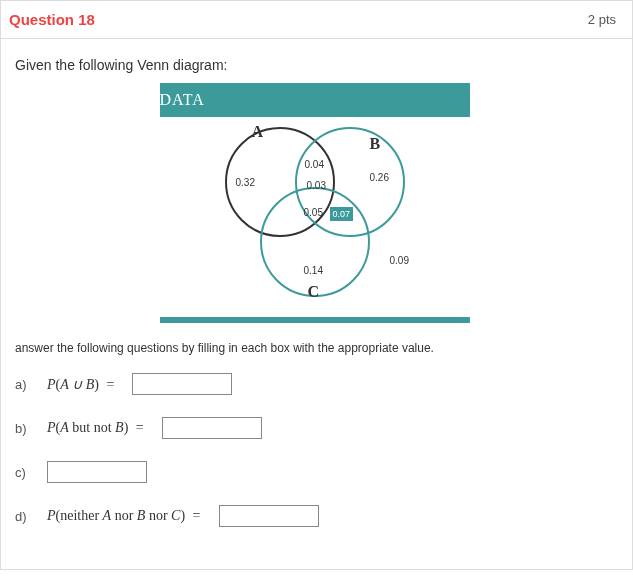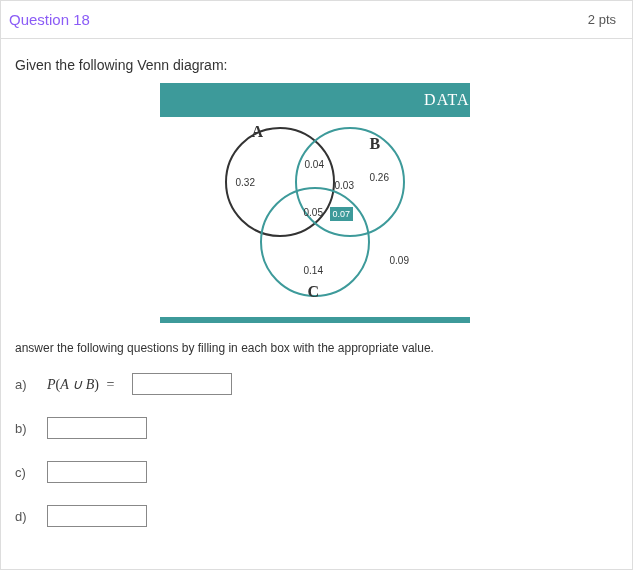--- a/index.html
+++ b/index.html
@@ -15,44 +15,44 @@
     border-top: 1px solid #ddd;
   }
   .q-header {
     display: flex;
     justify-content: space-between;
     align-items: center;
     padding: 10px 16px 10px 8px;
     border-bottom: 1px solid #ddd;
   }
   .q-title {
-    font-weight: 400;
+    font-weight: 700;
     font-size: 15px;
-    color: #8b5cf6;
+    color: #ef4444;
   }
   .q-pts {
     font-size: 13px;
     color: #555;
   }
   .q-body {
     padding: 18px 18px 20px 14px;
     font-size: 14px;
     color: #333;
   }
   .given {
     margin-bottom: 10px;
   }
   .venn-wrap {
     width: 310px;
     margin: 0 auto 18px auto;
   }
   .venn-bar {
     background: #3d9a9a;
     color: #fff;
-    text-align: right;
+    text-align: left;
     height: 34px;
     line-height: 34px;
     font-family: Georgia, "Times New Roman", serif;
     font-size: 16px;
     letter-spacing: 1px;
   }
   .venn-canvas {
     position: relative;
     height: 200px;
     background: #fff;
@@ -76,21 +76,21 @@
   .lblC { left: 148px; top: 166px; font-size: 16px; }
   .vnum {
     position: absolute;
     font-size: 10px;
     font-family: Liberation Sans, sans-serif;
   }
   .nAonly   { left: 76px;  top: 60px; }
   .nBonly   { left: 210px; top: 55px; }
   .nConly   { left: 144px; top: 148px; }
   .nAB      { left: 145px; top: 42px; }
-  .nABC     { left: 147px; top: 63px; margin-left: 28px; }
+  .nABC     { left: 147px; top: 63px; }
   .nAC      { left: 118px; top: 90px; margin-left: 26px; }
   .nBC      { left: 170px; top: 90px; color:#fff; background:#3d9a9a; border-radius:0; padding:2px 3px; font-size:9px;}
   .nOut     { left: 230px; top: 138px; }
   .ans-intro {
     margin: 6px 0 18px 0;
     font-size: 12px;
   }
   .arow {
     display: flex;
     align-items: center;
@@ -168,27 +168,35 @@
       <span class="alabel">a)</span>
       <span class="math">
         <span>P</span><span class="paren">(</span><span>A ∪ B</span><span class="paren">)</span>
         <span class="eq">=</span>
       </span>
       <input class="blank" type="text" style="">
     </div>
 
     <div class="arow">
       <span class="alabel">b)</span>
+      <span class="math">
+        <span>P</span><span class="paren">(</span><span>A</span><span class="rm"> but not </span><span>B</span><span class="paren">)</span>
+        <span class="eq">=</span>
+      </span>
       <input class="blank blank-wide" type="text" style="">
     </div>
 
     <div class="arow">
       <span class="alabel">c)</span>
       <input class="blank blank-wide" type="text" style="">
     </div>
 
     <div class="arow">
       <span class="alabel">d)</span>
+      <span class="math">
+        <span>P</span><span class="paren">(</span><span class="rm">neither </span><span>A</span><span class="rm"> nor </span><span>B</span><span class="rm"> nor </span><span>C</span><span class="paren">)</span>
+        <span class="eq">=</span>
+      </span>
       <input class="blank" type="text" style="">
     </div>
 
   </div>
 </div>
 
 </body></html>

